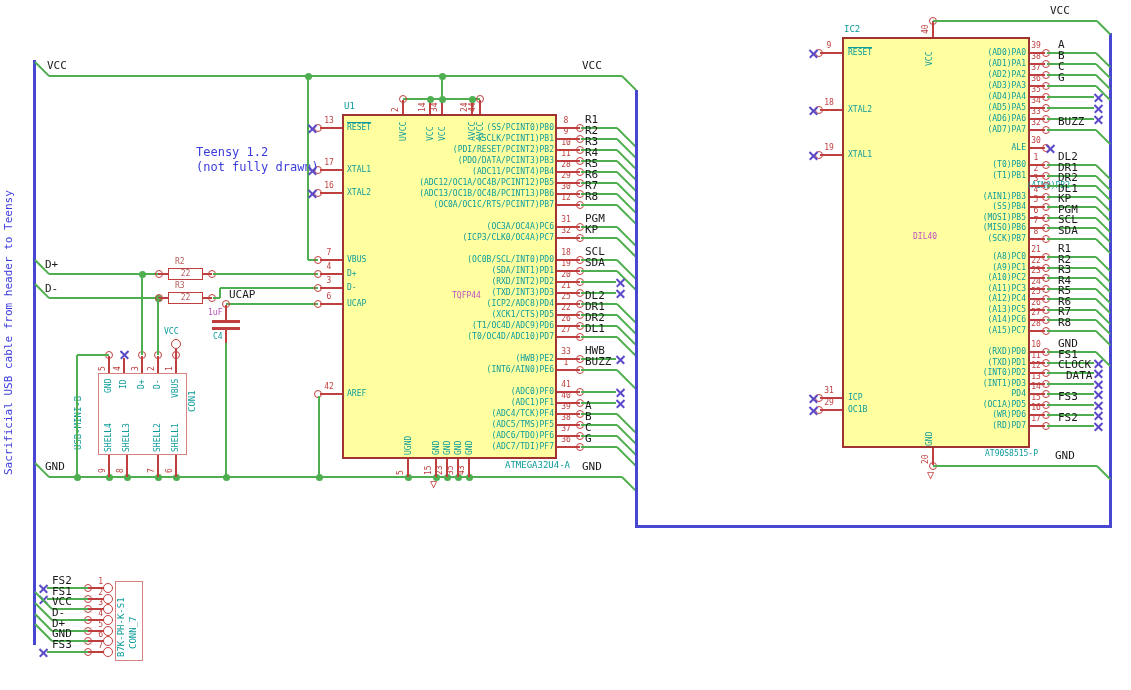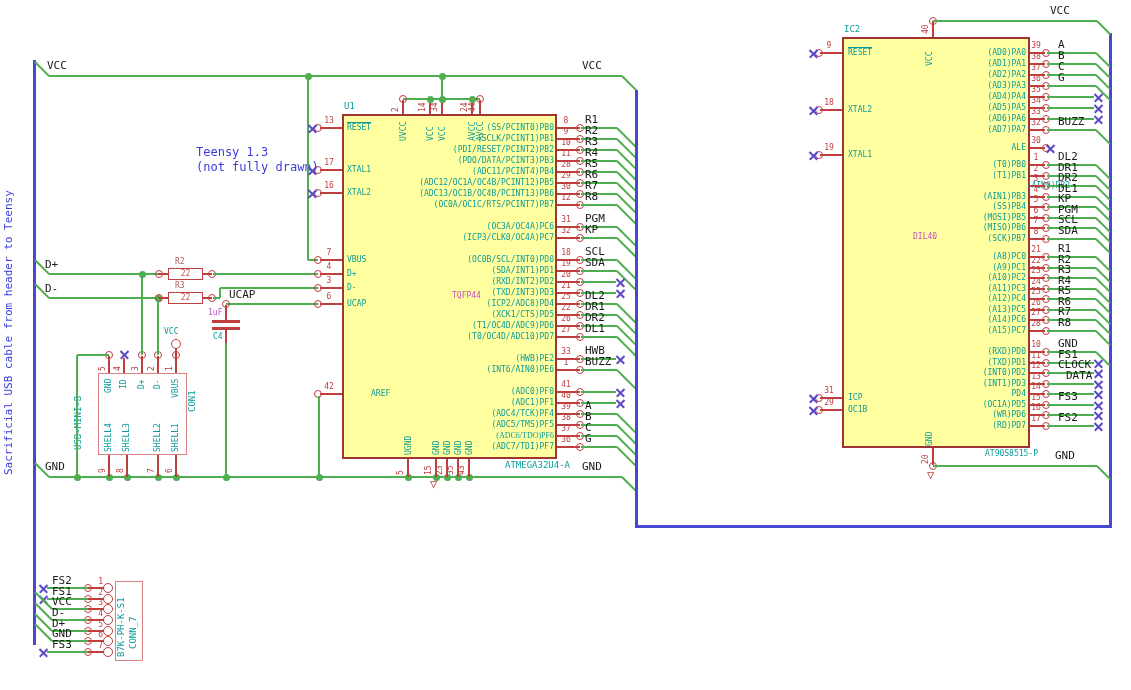--- a/index.html
+++ b/index.html
@@ -16,21 +16,21 @@
   .nc{width:9px;height:9px;}
   .nc::before,.nc::after{content:"";position:absolute;left:-1px;top:4px;width:11px;height:1.6px;background:var(--nc);}
   .nc::before{transform:rotate(45deg);} .nc::after{transform:rotate(-45deg);}
   .gndsym{font-size:12px;color:var(--pin);line-height:1;}
 </style>
 </head>
 <body>
 
 <div id="stage">
   <div class="tx blue vt" style="left:3px;top:475px;">Sacrificial USB cable from header to Teensy</div>
-  <div class="tx blue s12" style="left:196px;top:146px;">Teensy 1.3</div>
+  <div class="tx blue s12" style="left:196px;top:146px;">Teensy 1.2</div>
   <div class="tx blue s12" style="left:196px;top:161px;">(not fully drawn)</div>
 <div style="left: 33px; top: 60px; width: 3px; height: 585px; background: var(--bus);"></div>
     <div style="left: 35px; top: 61px; width: 20px; height: 2px; background: var(--wire); transform-origin: 0px 50%; transform: rotate(45deg);"></div>
     <div style="left: 49px; top: 75px; width: 573px; height: 2px; background: var(--wire);"></div>
     <div style="left: 622px; top: 75px; width: 20px; height: 2px; background: var(--wire); transform-origin: 0px 50%; transform: rotate(45deg);"></div>
     <div class="tx " style="left: 47px; top: 60px;">VCC</div>
     <div class="tx " style="left: 582px; top: 60px;">VCC</div>
     <div style="left: 304.5px; top: 72.5px; width: 7px; height: 7px; border-radius: 50%; background: var(--wire);"></div>
     <div style="left: 438.5px; top: 72.5px; width: 7px; height: 7px; border-radius: 50%; background: var(--wire);"></div>
     <div style="left: 307px; top: 76px; width: 2px; height: 184px; background: var(--wire);"></div>
@@ -123,21 +123,21 @@
     <div style="left: 314px; top: 284px; width: 8px; height: 8px; border: 1.5px solid var(--pin); border-radius: 50%;"></div>
     <div class="tx s8 red ctr" style="left: 317px; top: 277px; width: 24px;">3</div>
     <div class="tx s8 teal" style="left: 347px; top: 284px;">D-</div>
     <div style="left: 320px; top: 303px; width: 22px; height: 2px; background: var(--pin);"></div>
     <div style="left: 314px; top: 300px; width: 8px; height: 8px; border: 1.5px solid var(--pin); border-radius: 50%;"></div>
     <div class="tx s8 red ctr" style="left: 317px; top: 293px; width: 24px;">6</div>
     <div class="tx s8 teal" style="left: 347px; top: 300px;">UCAP</div>
     <div style="left: 320px; top: 393px; width: 22px; height: 2px; background: var(--pin);"></div>
     <div style="left: 314px; top: 390px; width: 8px; height: 8px; border: 1.5px solid var(--pin); border-radius: 50%;"></div>
     <div class="tx s8 red ctr" style="left: 317px; top: 383px; width: 24px;">42</div>
-    <div class="tx s8 teal" style="left: 347px; top: 390px; margin-left: 24px;">AREF</div>
+    <div class="tx s8 teal" style="left: 347px; top: 390px;">AREF</div>
     <div style="left: 318px; top: 396px; width: 2px; height: 81px; background: var(--wire);"></div>
     <div style="left: 403px; top: 98px; width: 77px; height: 2px; background: var(--wire);"></div>
     <div style="left: 402px; top: 100px; width: 2px; height: 14px; background: var(--pin);"></div>
     <div class="tx vt s8 teal" style="left: 400px; top: 141px;">UVCC</div>
     <div class="tx vt s8 red" style="left: 392px; top: 112px;">2</div>
     <div style="left: 429px; top: 100px; width: 2px; height: 14px; background: var(--pin);"></div>
     <div class="tx vt s8 teal" style="left: 427px; top: 141px;">VCC</div>
     <div class="tx vt s8 red" style="left: 419px; top: 112px;">14</div>
     <div style="left: 441px; top: 100px; width: 2px; height: 14px; background: var(--pin);"></div>
     <div class="tx vt s8 teal" style="left: 439px; top: 141px;">VCC</div>
@@ -325,21 +325,21 @@
     <div style="left: 581px; top: 413px; width: 36px; height: 2px; background: var(--wire);"></div>
     <div style="left: 617px; top: 413px; width: 27px; height: 2px; background: var(--wire); transform-origin: 0px 50%; transform: rotate(45deg);"></div>
     <div class="tx " style="left: 585px; top: 400px;">A</div>
     <div class="tx s8 teal rt" style="left: 346px; top: 421px; width: 208px;">(ADC5/TMS)PF5</div>
     <div style="left: 557px; top: 424px; width: 23px; height: 2px; background: var(--pin);"></div>
     <div style="left: 576px; top: 421px; width: 8px; height: 8px; border: 1.5px solid var(--pin); border-radius: 50%;"></div>
     <div class="tx s8 red ctr" style="left: 554px; top: 414px; width: 24px;">38</div>
     <div style="left: 581px; top: 424px; width: 36px; height: 2px; background: var(--wire);"></div>
     <div style="left: 617px; top: 424px; width: 27px; height: 2px; background: var(--wire); transform-origin: 0px 50%; transform: rotate(45deg);"></div>
     <div class="tx " style="left: 585px; top: 411px;">B</div>
-    <div class="tx s8 teal rt" style="left: 346px; top: 432px; width: 208px; font-family: Liberation Serif, serif;">(ADC6/TDO)PF6</div>
+    <div class="tx s8 teal rt" style="left: 346px; top: 432px; width: 208px;">(ADC6/TDO)PF6</div>
     <div style="left: 557px; top: 435px; width: 23px; height: 2px; background: var(--pin);"></div>
     <div style="left: 576px; top: 432px; width: 8px; height: 8px; border: 1.5px solid var(--pin); border-radius: 50%;"></div>
     <div class="tx s8 red ctr" style="left: 554px; top: 425px; width: 24px;">37</div>
     <div style="left: 581px; top: 435px; width: 36px; height: 2px; background: var(--wire);"></div>
     <div style="left: 617px; top: 435px; width: 27px; height: 2px; background: var(--wire); transform-origin: 0px 50%; transform: rotate(45deg);"></div>
     <div class="tx " style="left: 585px; top: 422px;">C</div>
     <div class="tx s8 teal rt" style="left: 346px; top: 443px; width: 208px;">(ADC7/TDI)PF7</div>
     <div style="left: 557px; top: 446px; width: 23px; height: 2px; background: var(--pin);"></div>
     <div style="left: 576px; top: 443px; width: 8px; height: 8px; border: 1.5px solid var(--pin); border-radius: 50%;"></div>
     <div class="tx s8 red ctr" style="left: 554px; top: 436px; width: 24px;">36</div>

